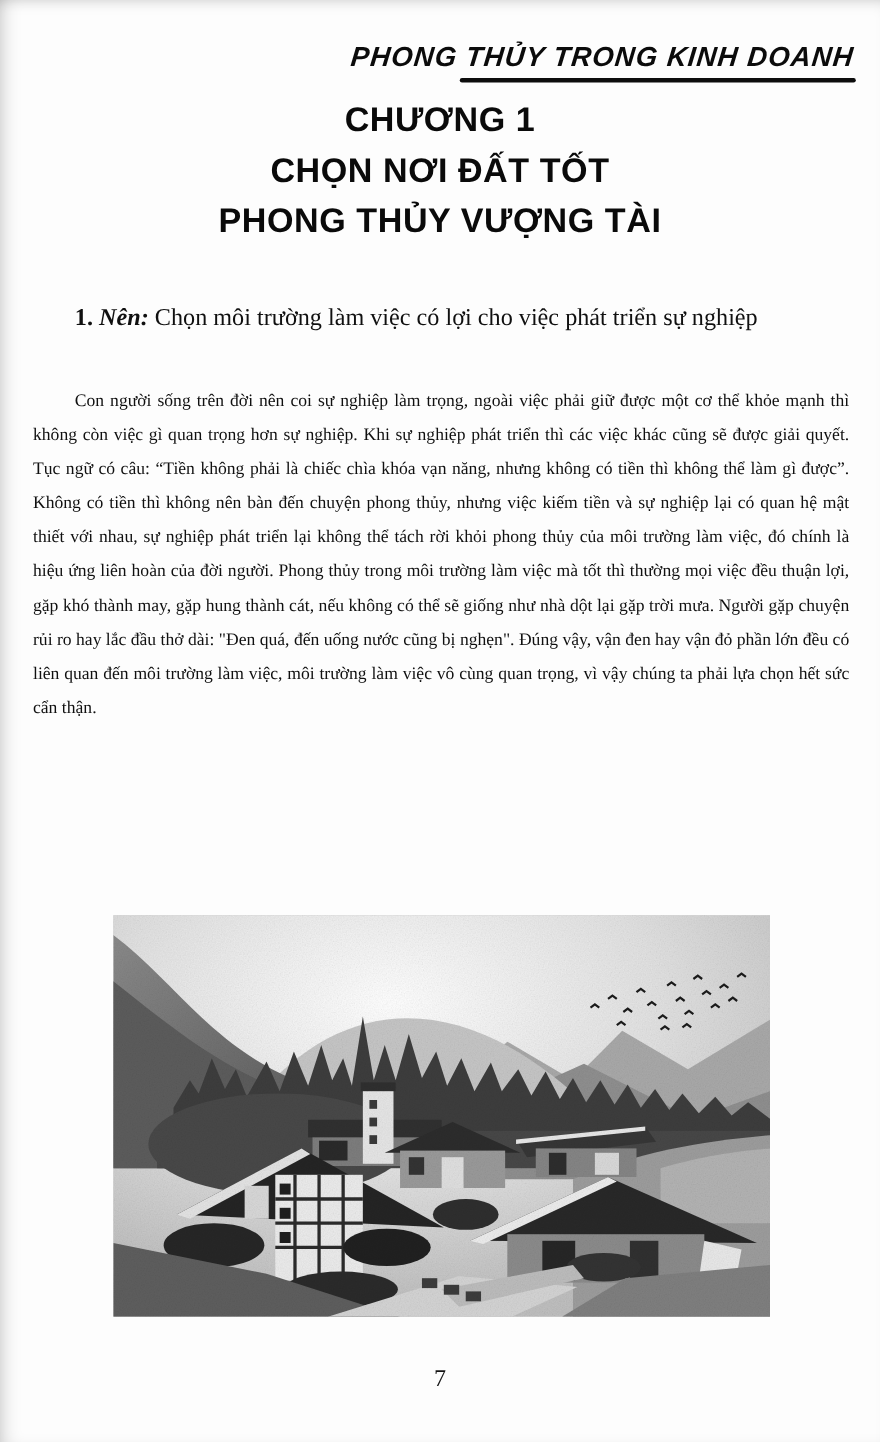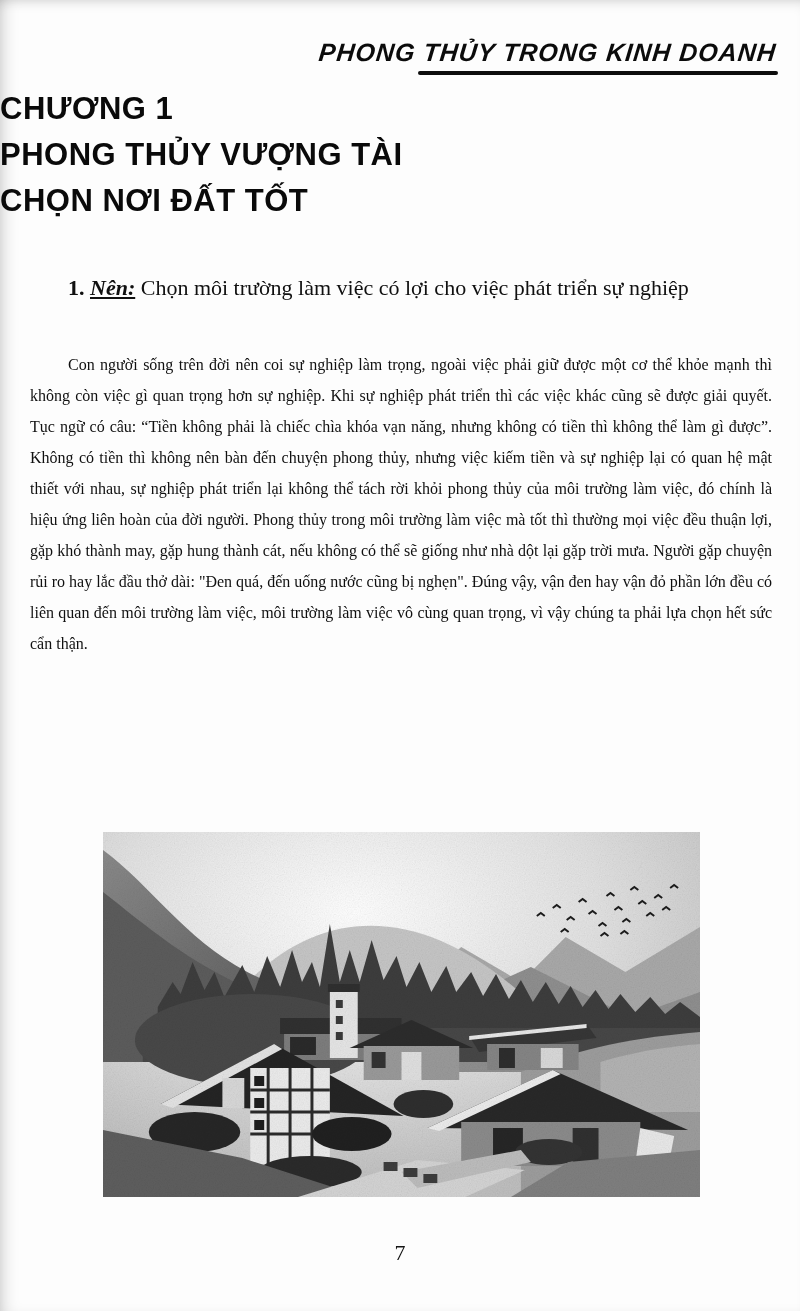--- a/index.html
+++ b/index.html
@@ -21,34 +21,34 @@
     transform:skewX(-6deg);
     white-space:nowrap;
     color:#0b0b0b;
   }
   .head-rule{
     position:absolute;top:71px;left:418px;width:360px;height:4px;
     background:#0d0d0d;border-radius:2px;
   }
   .chapter{
     position:absolute;top:86px;left:0;width:100%;
-    text-align:left;
+    text-align:center;
     font-family:"Liberation Sans", sans-serif;
     font-weight:bold;
     font-size:31px;line-height:46px;
     color:#0a0a0a;letter-spacing:.5px;
   }
   .section-heading{
     position:absolute;top:272px;left:30px;width:742px;
     font-size:22px;line-height:31px;
     text-align:justify;
   }
   .section-heading .indent{display:inline-block;width:38px;}
   .b{font-weight:bold;}
-  .bi{font-weight:bold;font-style:italic;text-decoration:underline;}
+  .bi{font-weight:bold;font-style:italic;}
   .body-para{
     position:absolute;top:349px;left:30px;width:742px;
     font-size:16px;line-height:31px;
     text-align:justify;text-justify:inter-word;
     text-indent:38px;
     color:#101010;
   }
   .photo-wrap{
     position:absolute;top:832px;left:103px;width:597px;height:365px;
     background:#cfcfcf;
@@ -62,22 +62,22 @@
 </head>
 <body>
 
 <div class="page">
 
   <div class="running-head">PHONG THỦY TRONG KINH DOANH</div>
   <div class="head-rule"></div>
 
   <div class="chapter">
     <div>CHƯƠNG 1</div>
+    <div>CHỌN NƠI ĐẤT TỐT</div>
     <div>PHONG THỦY VƯỢNG TÀI</div>
-    <div>CHỌN NƠI ĐẤT TỐT</div>
   </div>
 
   <div class="section-heading"><span class="indent"></span><span class="b">1.</span>&nbsp;<span class="bi">Nên:</span>&nbsp;<span>Chọn môi trường làm việc có lợi cho việc phát triển sự nghiệp</span></div>
 
   <div class="body-para">Con người sống trên đời nên coi sự nghiệp làm trọng, ngoài việc phải giữ được một cơ thể khỏe mạnh thì không còn việc gì quan trọng hơn sự nghiệp. Khi sự nghiệp phát triển thì các việc khác cũng sẽ được giải quyết. Tục ngữ có câu: “Tiền không phải là chiếc chìa khóa vạn năng, nhưng không có tiền thì không thể làm gì được”. Không có tiền thì không nên bàn đến chuyện phong thủy, nhưng việc kiếm tiền và sự nghiệp lại có quan hệ mật thiết với nhau, sự nghiệp phát triển lại không thể tách rời khỏi phong thủy của môi trường làm việc, đó chính là hiệu ứng liên hoàn của đời người. Phong thủy trong môi trường làm việc mà tốt thì thường mọi việc đều thuận lợi, gặp khó thành may, gặp hung thành cát, nếu không có thể sẽ giống như nhà dột lại gặp trời mưa. Người gặp chuyện rủi ro hay lắc đầu thở dài: "Đen quá, đến uống nước cũng bị nghẹn". Đúng vậy, vận đen hay vận đỏ phần lớn đều có liên quan đến môi trường làm việc, môi trường làm việc vô cùng quan trọng, vì vậy chúng ta phải lựa chọn hết sức cẩn thận.</div>
 
   <div class="photo-wrap">
     <svg viewBox="0 0 600 365" preserveAspectRatio="none">
       <defs>
         <radialGradient id="sky" cx="42%" cy="22%" r="75%">

